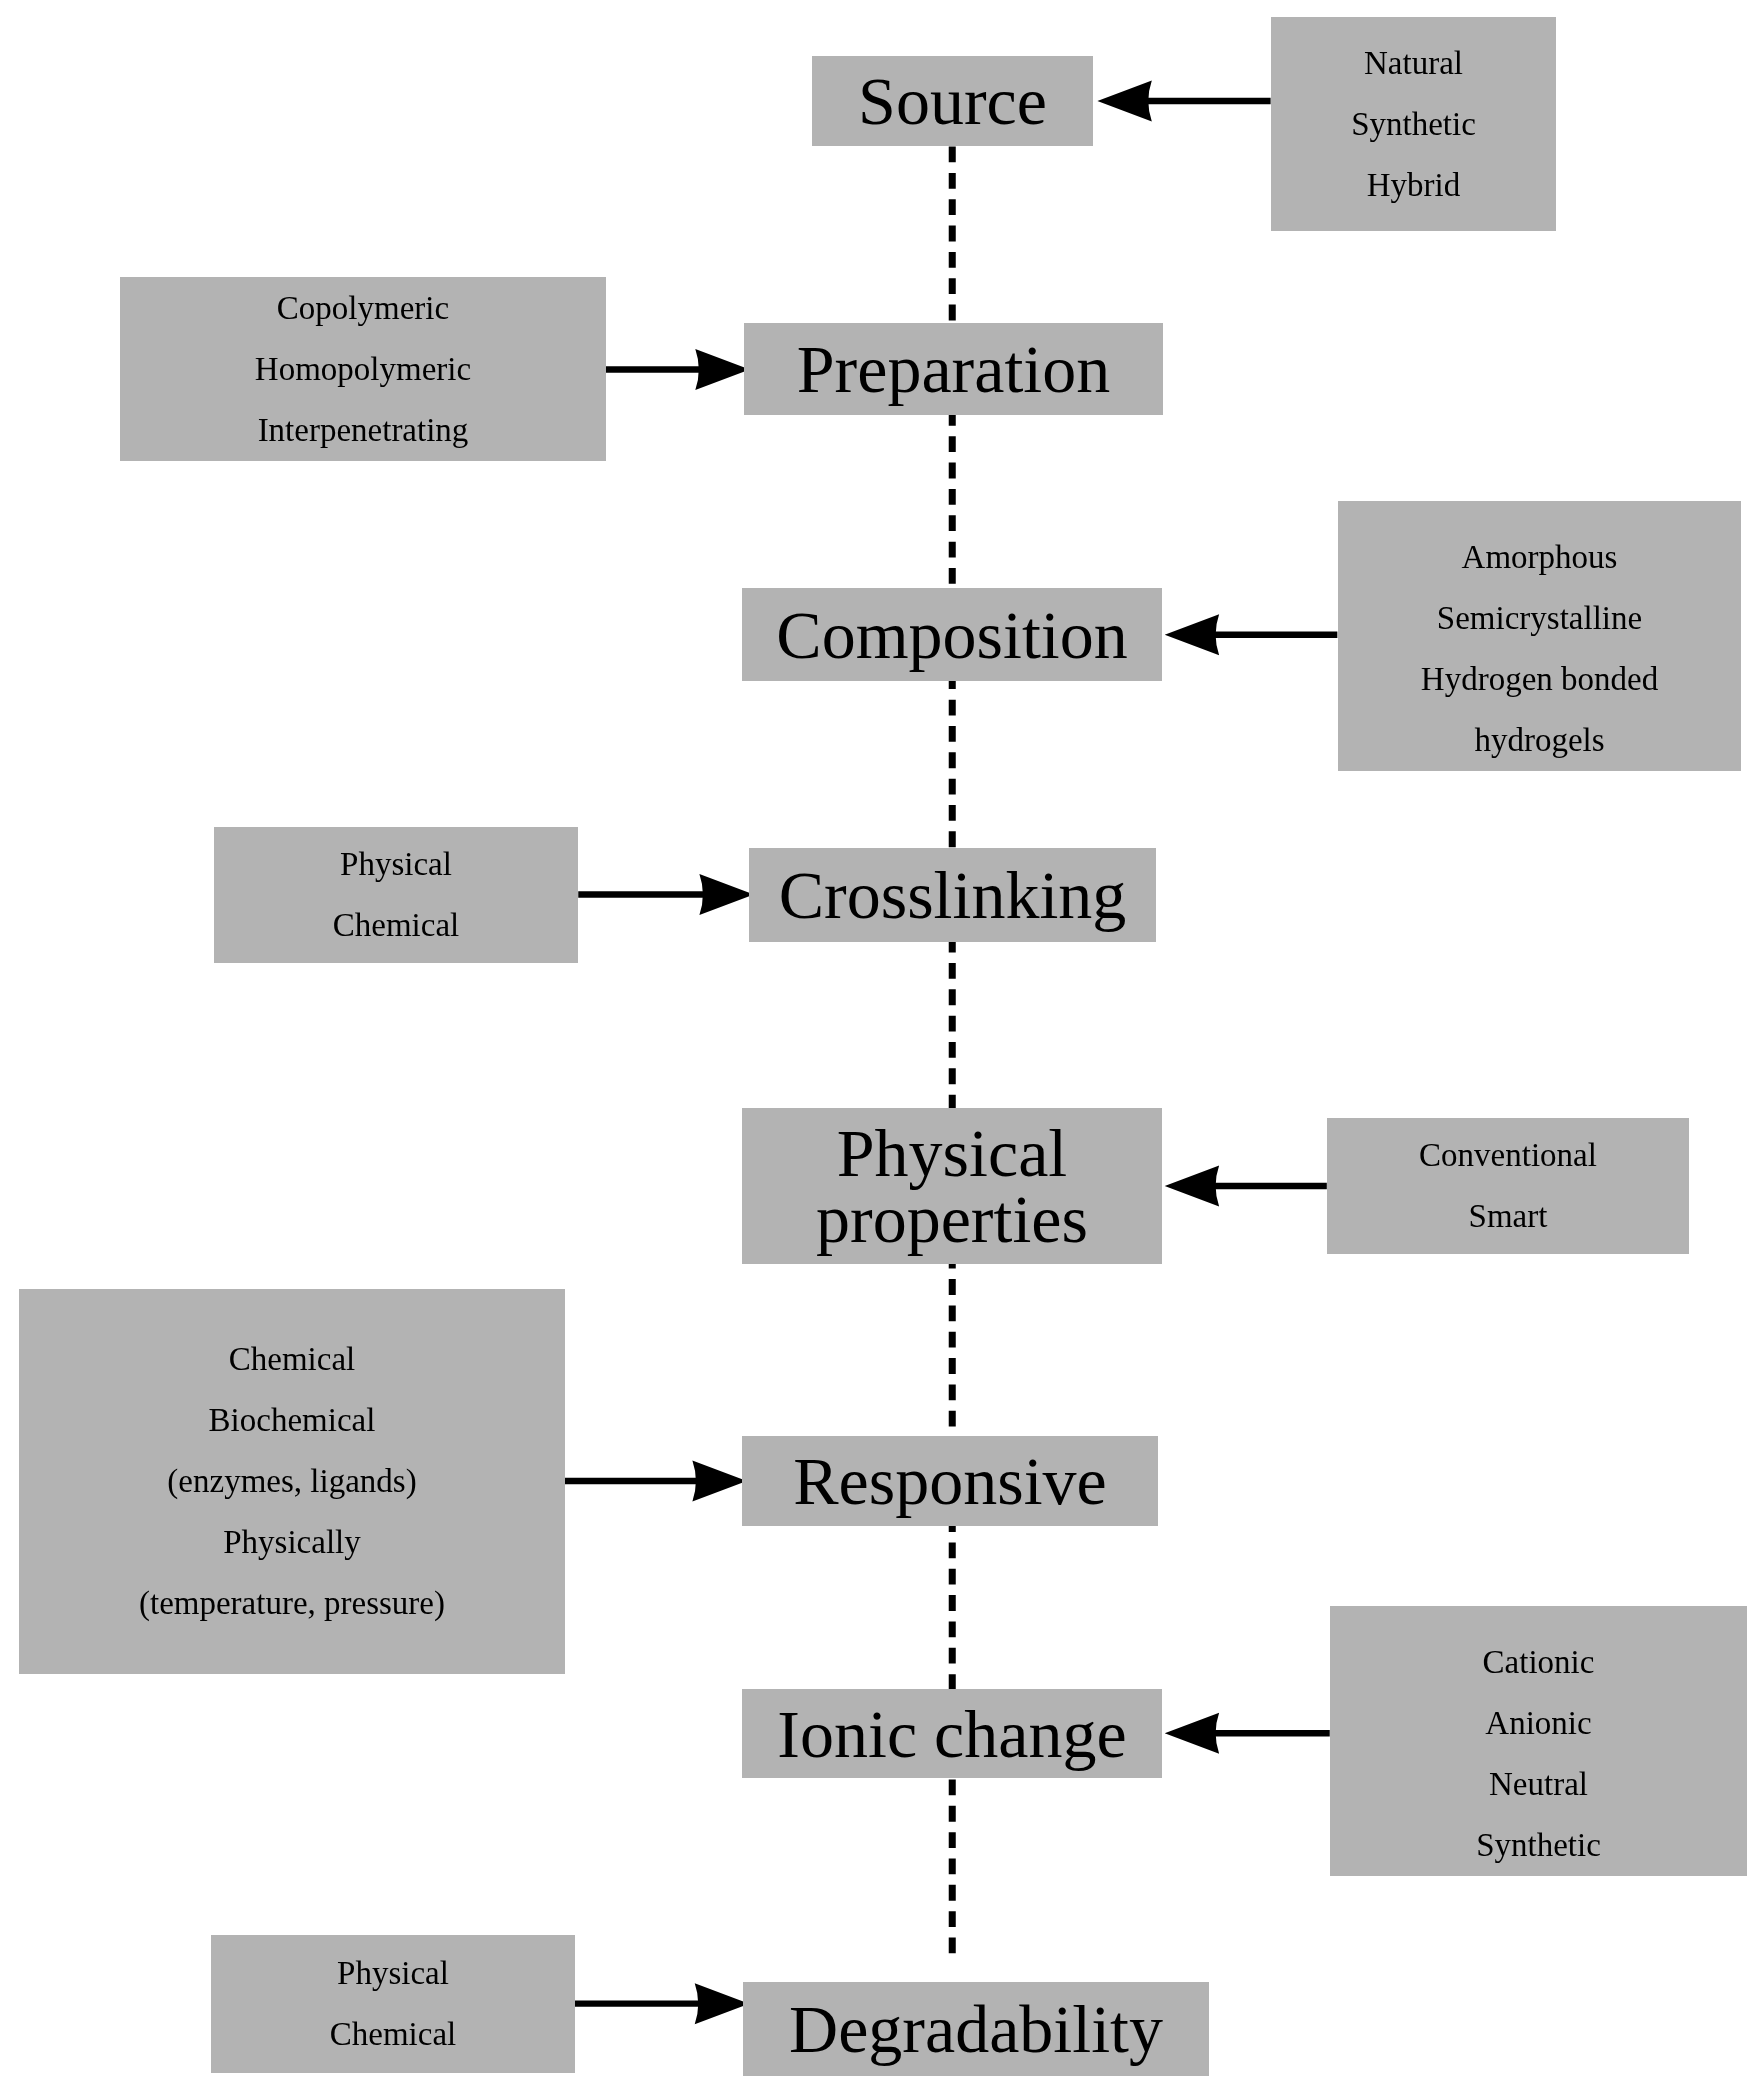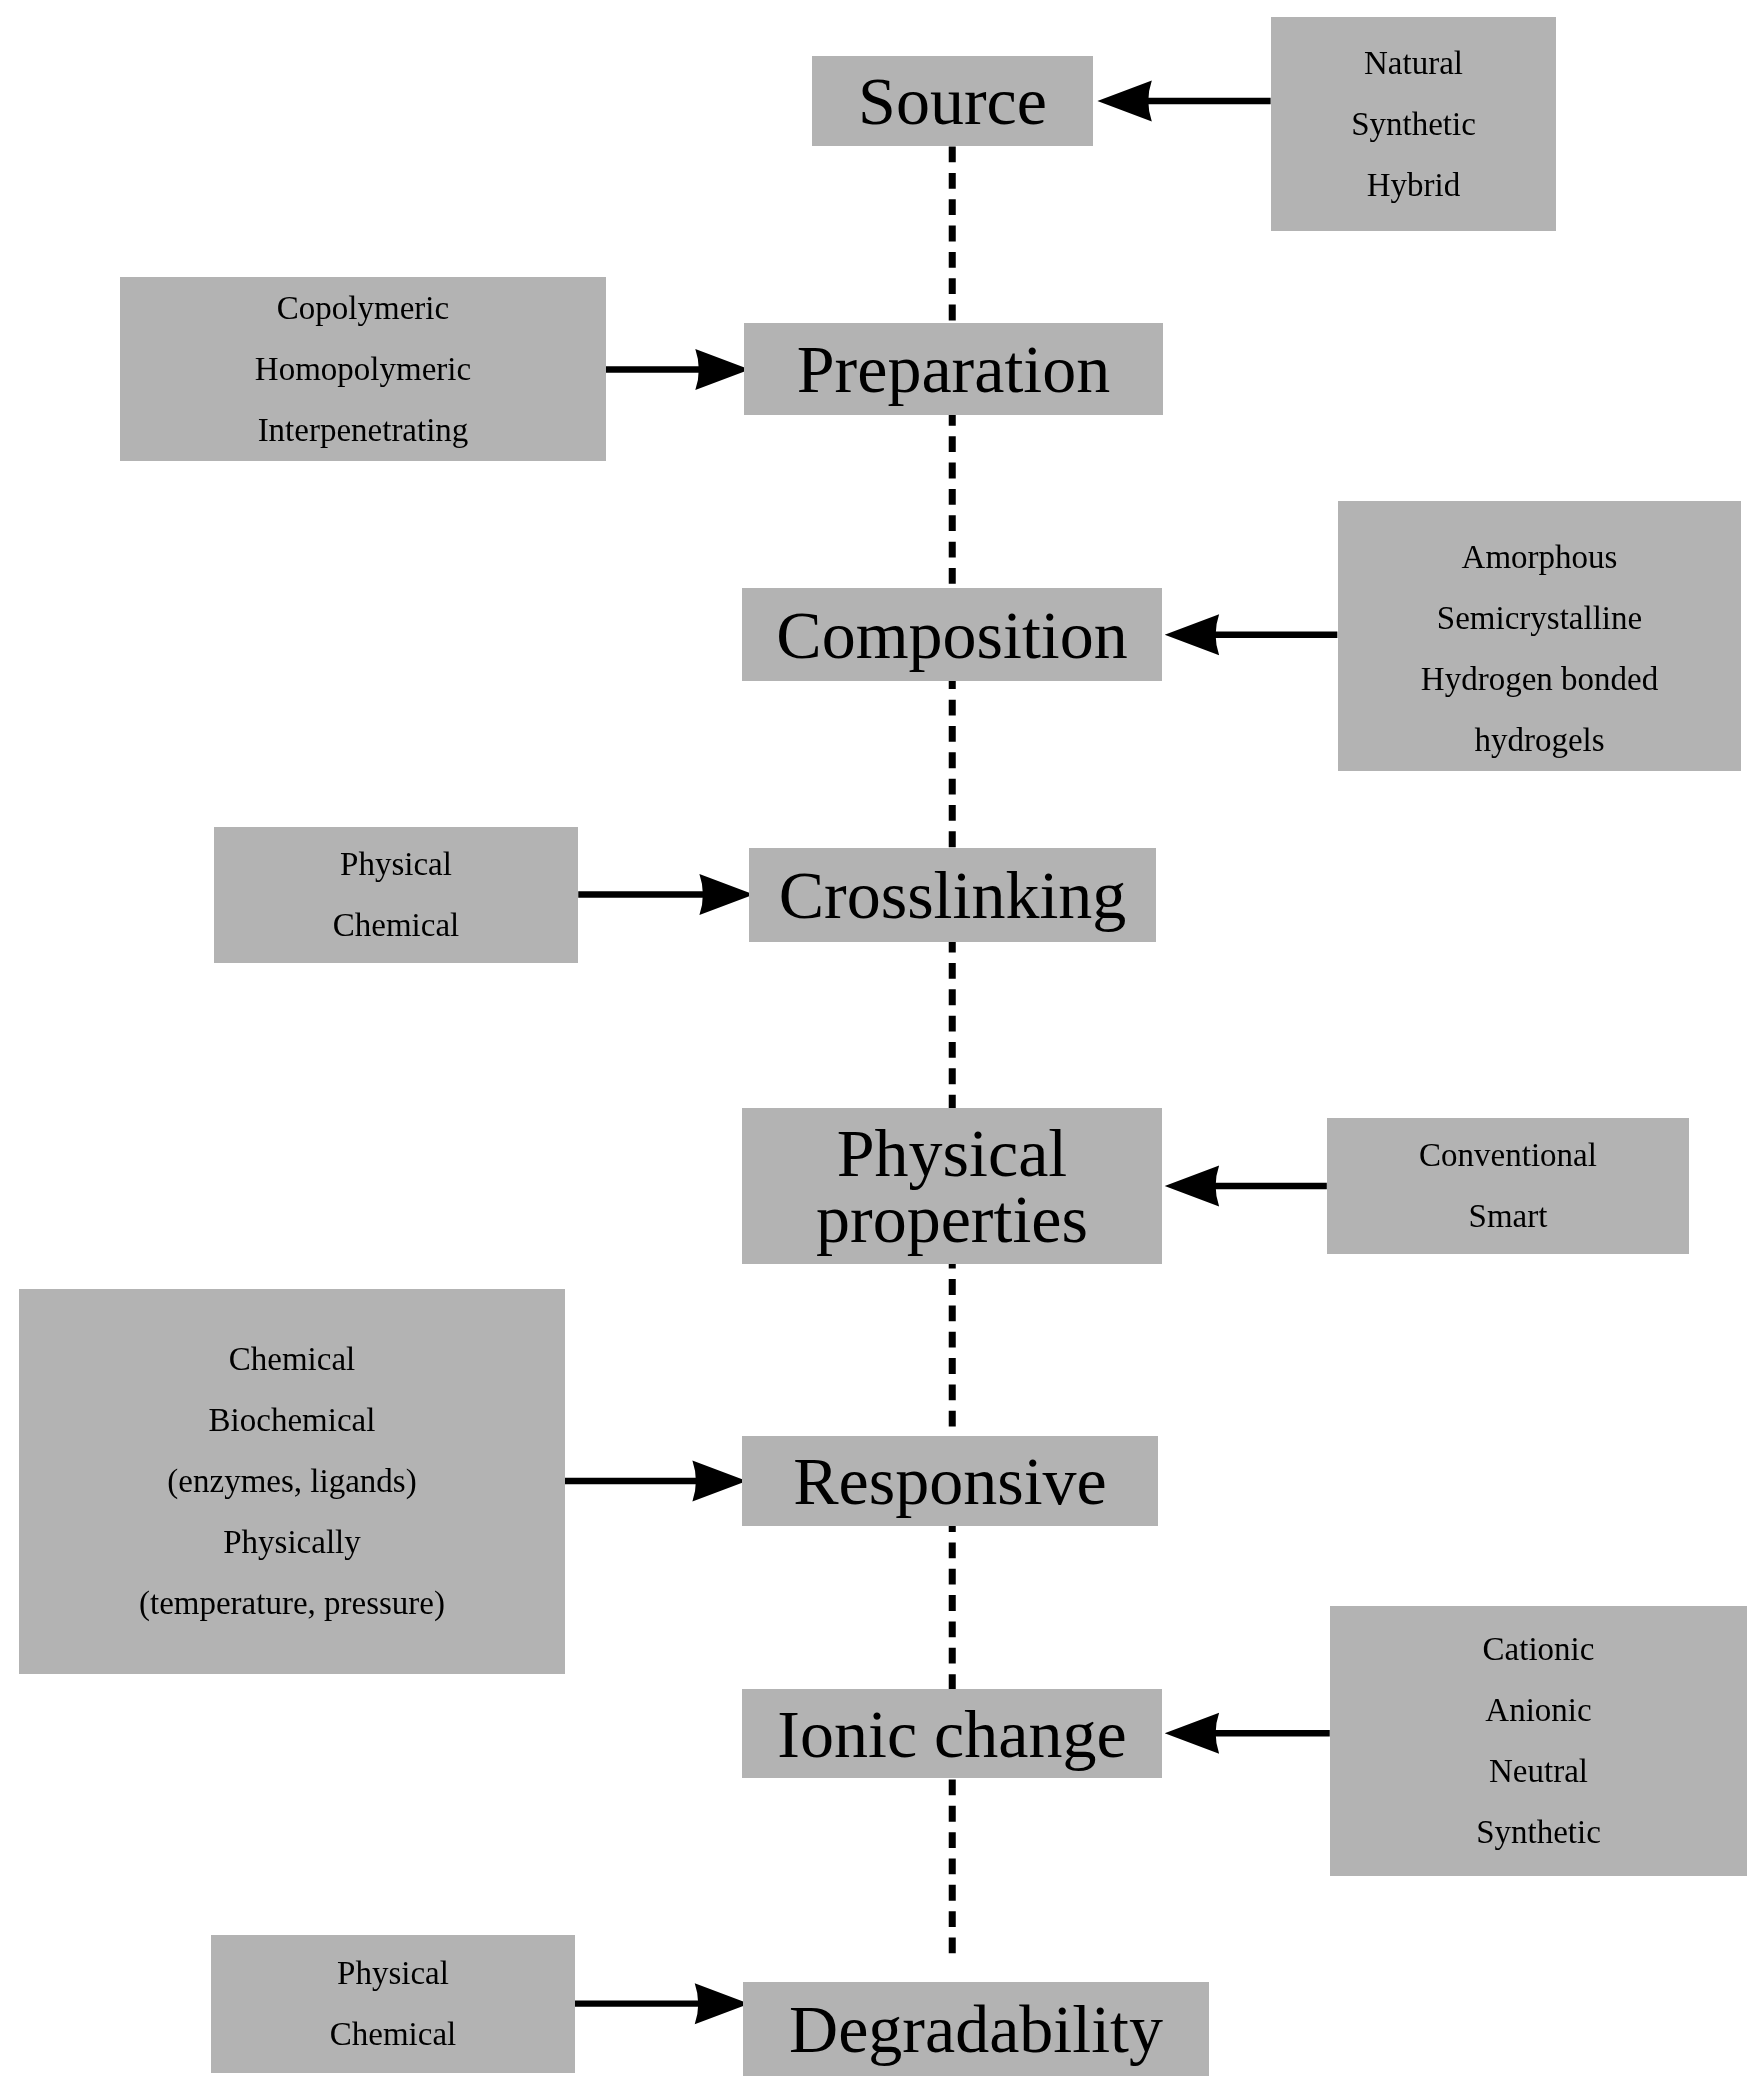--- a/index.html
+++ b/index.html
@@ -52,21 +52,21 @@
   #box-ionic-change         { left: 742px; top: 1689px; width: 420px; height: 89px; }
   #box-degradability        { left: 743px; top: 1957px; width: 466px; height: 94px; margin-top: 25px; }
 
   
   #box-source-types               { left: 1271px; top:   17px; width: 285px; height: 214px; }
   #box-preparation-types          { left:  84px; top:  277px; width: 486px; height: 184px; margin-left: 36px; }
   #box-composition-types          { left: 1338px; top:  501px; width: 403px; height: 270px; justify-content: flex-end; }
   #box-crosslinking-types         { left:  214px; top: 827px; width: 364px; height: 136px; }
   #box-physical-properties-types  { left: 1327px; top: 1118px; width: 362px; height: 136px; }
   #box-responsive-types           { left:   19px; top: 1289px; width: 546px; height: 385px; }
-  #box-ionic-change-types         { left: 1330px; top: 1606px; width: 417px; height: 270px; }
+  #box-ionic-change-types         { left: 1330px; top: 1606px; width: 417px; height: 270px; justify-content: flex-end; }
   #box-degradability-types        { left:  211px; top: 1935px; width: 364px; height: 138px; }
 </style>
 </head>
 <body>
 
 <div class="canvas">
 
   <svg class="connectors" width="1757" height="2087" viewBox="0 0 3002 3565">
 
     <line x1="1627" y1="250" x2="1627" y2="3340" stroke="#000000" stroke-width="12" stroke-dasharray="27 18"></line>

